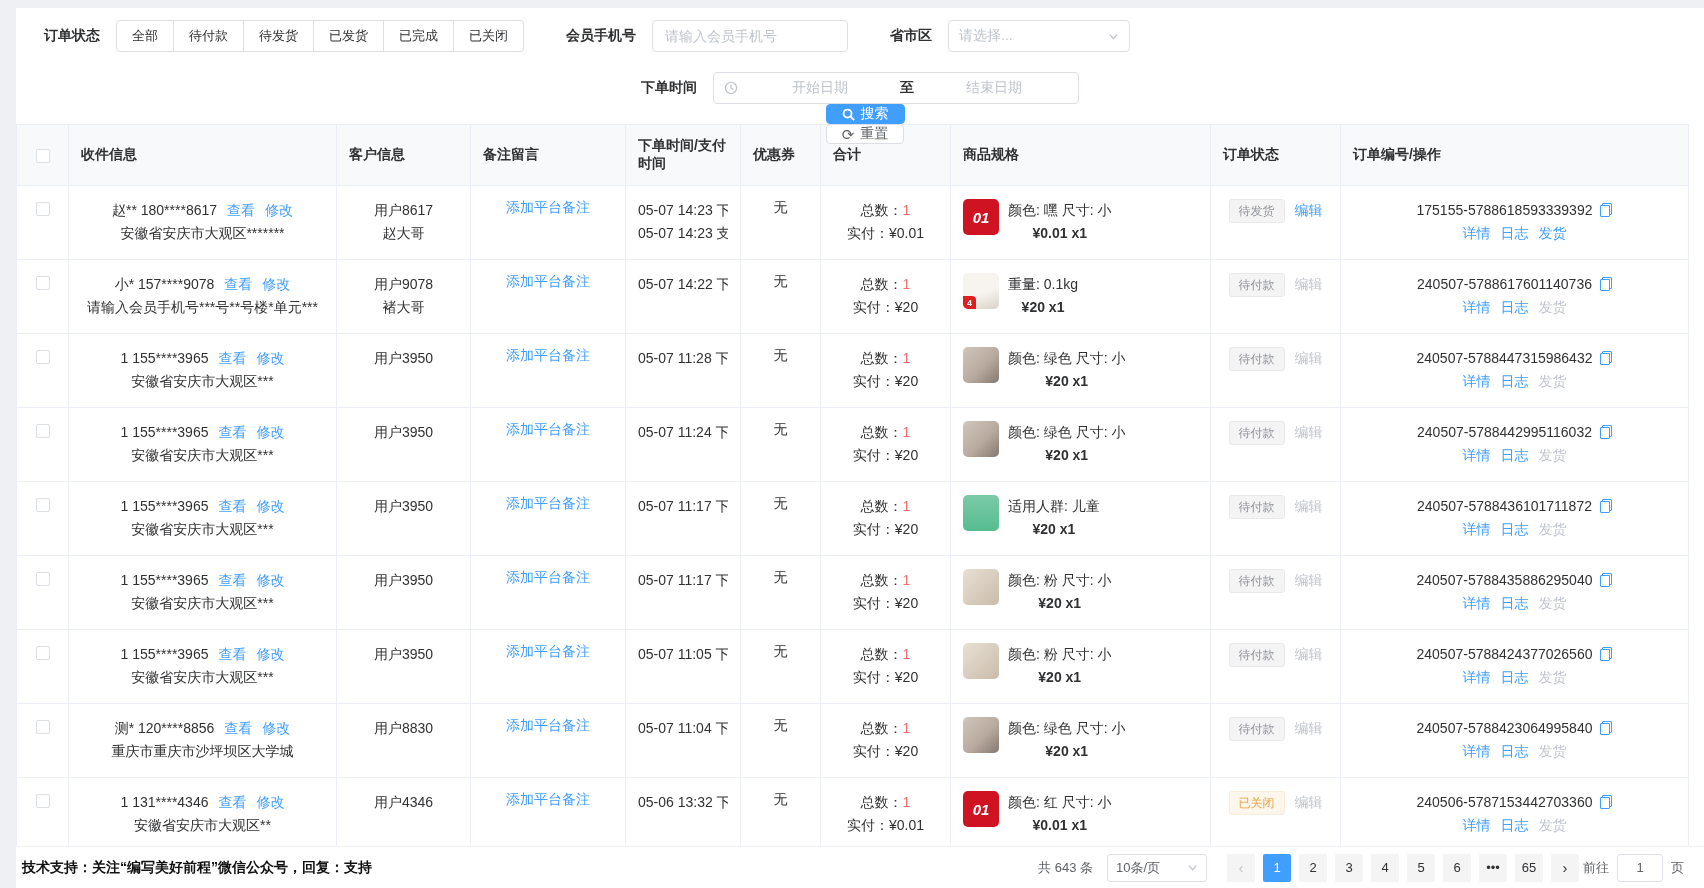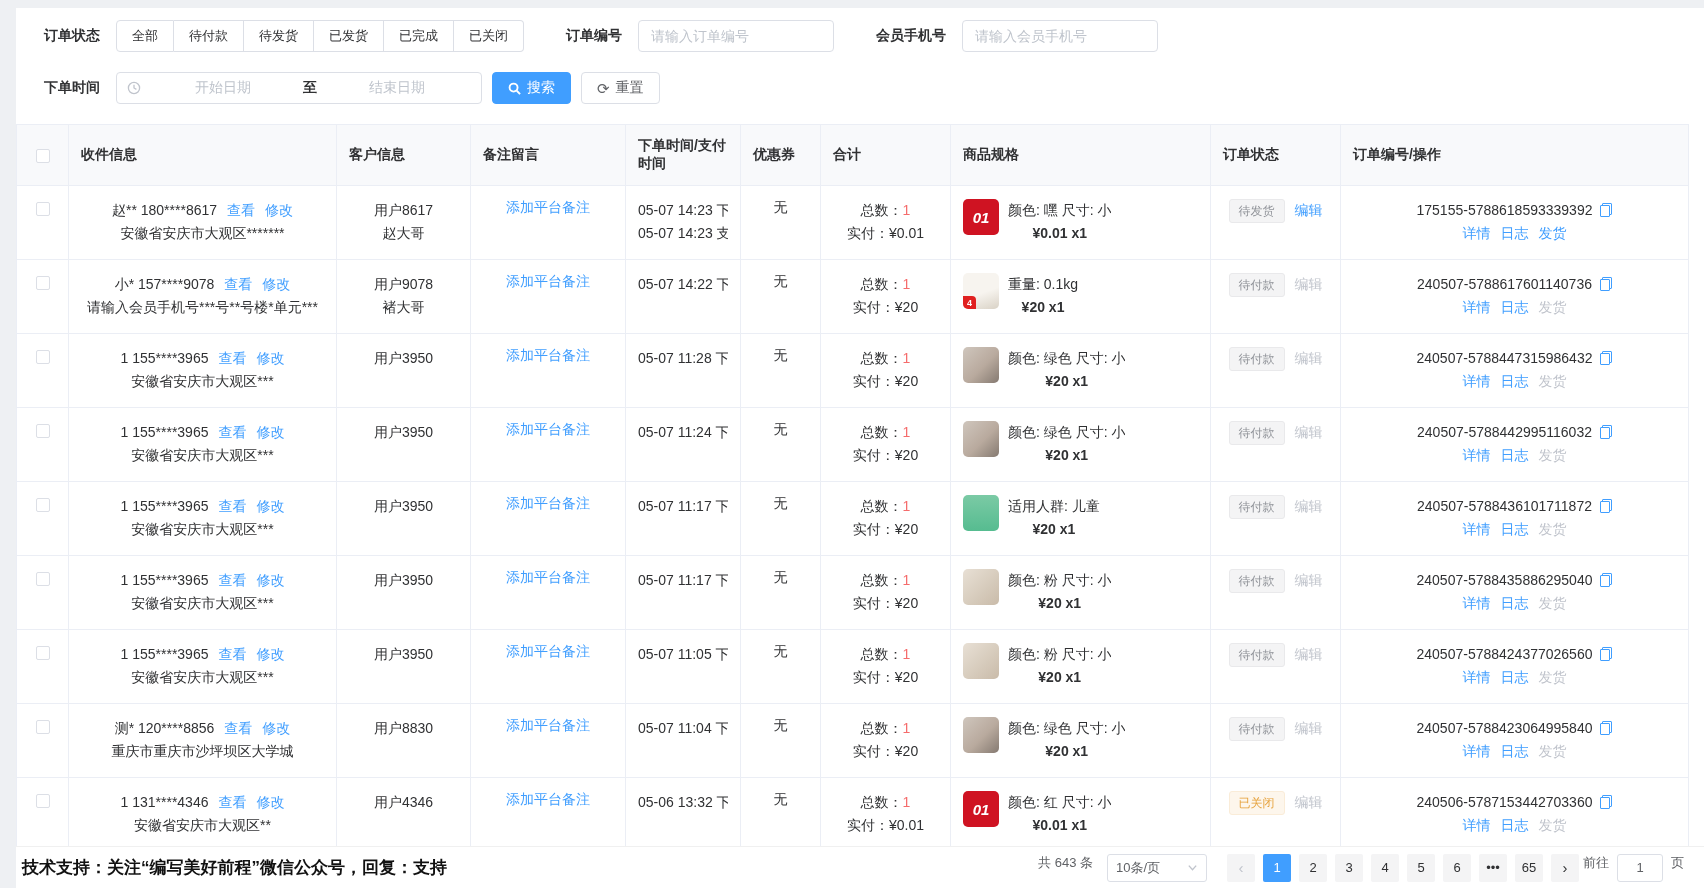--- a/index.html
+++ b/index.html
@@ -3,21 +3,21 @@
 <meta charset="utf-8">
 <style>
   * { margin:0; padding:0; box-sizing:border-box; }
   html,body { width:1704px; height:888px; overflow:hidden; background:#eef0f3;
     font-family:"Liberation Sans","DejaVu Sans",sans-serif; font-size:14px; color:#303133; }
   .app { position:absolute; left:16px; top:8px; right:0; bottom:0; background:#fff; }
 
   
   .filters { padding:12px 28px 0 28px; }
   .frow { display:flex; align-items:center; height:32px; }
-  .frow + .frow { margin-top:20px; }
+  .frow + .frow { margin-top:20px;flex-direction:column; }
   .flabel { font-weight:bold; color:#303133; margin-right:16px; white-space:nowrap; }
   .fgroup { display:flex; align-items:center; }
   .fgroup + .fgroup { margin-left:42px; }
   .seg { display:flex; }
   .seg button { height:32px; padding:0 15px; background:#fff; border:1px solid #dcdfe6; border-left:none;
     font-size:13px; color:#303133; cursor:pointer; font-family:inherit; }
   .seg button:first-child { border-left:1px solid #dcdfe6; border-radius:4px 0 0 4px; }
   .seg button:last-child { border-radius:0 4px 4px 0; }
   .tin { height:32px; width:196px; border:1px solid #dcdfe6; border-radius:4px; padding:0 12px;
     font-size:14px; color:#606266; font-family:inherit; outline:none; }
@@ -66,22 +66,22 @@
   .copy { display:inline-block; position:relative; width:12px; height:14px; margin-left:8px; vertical-align:-2px; cursor:pointer; }
   .copy::before { content:''; position:absolute; right:0; top:0; width:8px; height:10px; border:1.5px solid #409eff; border-radius:1px; }
   .copy::after { content:''; position:absolute; left:0; bottom:0; width:8px; height:10px; border:1.5px solid #409eff; border-radius:1px; background:#fff; }
   tr.partial td { height:15px; padding:0 12px; border-bottom:none; }
   tr.partial .clip { height:15px; overflow:hidden; }
   tr.partial .pimg { margin-top:9px; }
 
   
   .footer { position:absolute; left:0; right:0; bottom:0; height:42px; background:#fff;
     border-top:1px solid #f0f0f0; display:flex; align-items:center; justify-content:space-between; padding:0 20px 0 6px; }
-  .support { font-weight:bold; color:#111; font-size:17px; }
-  .pager { display:flex; align-items:flex-start; color:#606266; font-size:13px; }
+  .support { font-weight:bold; color:#111; font-size:14px; }
+  .pager { display:flex; align-items:center; color:#606266; font-size:13px; }
   .psize { width:100px; height:28px; border:1px solid #dcdfe6; border-radius:3px; margin:0 16px 0 14px;
     display:flex; align-items:center; justify-content:space-between; padding:0 8px; background:#fff; cursor:pointer; color:#606266; }
   .pbtn { min-width:28px; height:28px; margin:0 4px; border:none; border-radius:2px; background:#f4f4f5;
     color:#303133; font-size:13px; display:inline-flex; align-items:center; justify-content:center;
     cursor:pointer; font-family:inherit; padding:0 6px; }
   .pbtn.active { background:#409eff; color:#fff; }
   .pbtn.nav { font-size:15px; }
   .pbtn.nav.dis { color:#c0c4cc; cursor:default; }
   .goto-label { margin:0 8px 0 0; }
   .goto { width:46px; height:28px; border:1px solid #dcdfe6; border-radius:3px; text-align:center;
@@ -104,26 +104,31 @@
         <div class="seg" id="status-tabs">
             <button>全部</button>
             <button>待付款</button>
             <button>待发货</button>
             <button>已发货</button>
             <button>已完成</button>
             <button>已关闭</button>
           </div>
       </div>
       <div class="fgroup">
-        <span class="flabel">订单编号</span>
-        <input class="tin" placeholder="请输入订单编号" style="">
-      </div>
-      <div class="fgroup">
         <span class="flabel">会员手机号</span>
         <input class="tin" placeholder="请输入会员手机号" style="">
+      </div>
+      <div class="fgroup">
+        <span class="flabel">省市区</span>
+        <div class="fake-select">
+          <span>请选择...</span>
+          <svg class="ic-chevron" viewBox="0 0 12 12">
+              <polyline points="2,4 6,8.5 10,4"></polyline>
+            </svg>
+        </div>
       </div>
     </div>
     <div class="frow">
       <div class="fgroup">
         <span class="flabel">下单时间</span>
         <div class="date-range">
           <svg class="ic-clock" viewBox="0 0 14 14">
               <circle cx="7" cy="7" r="5.6"></circle>
               <polyline points="7,3.8 7,7 9.4,8.4"></polyline>
             </svg>

